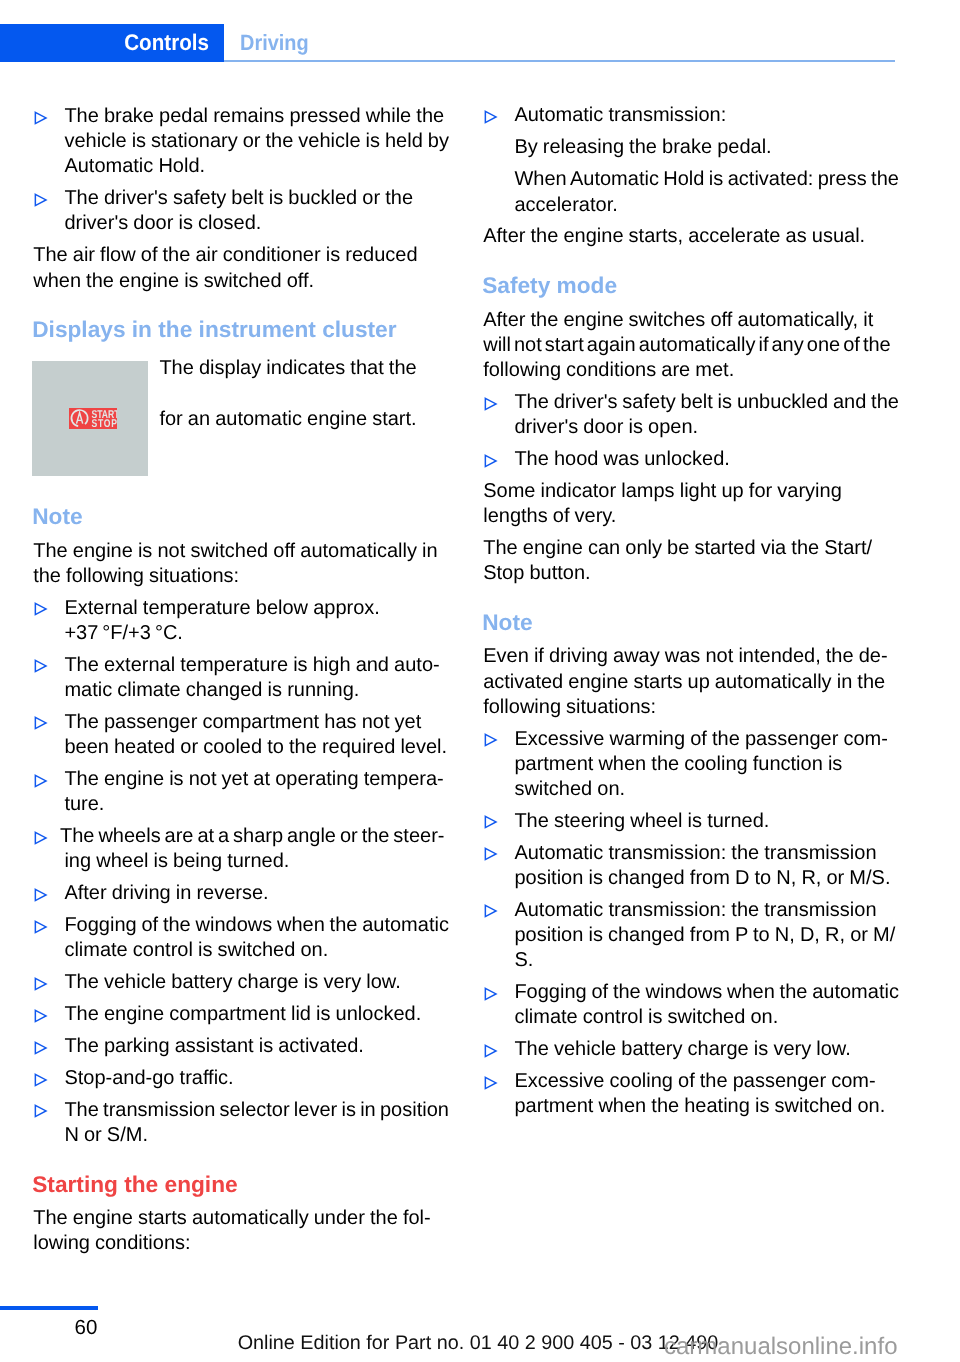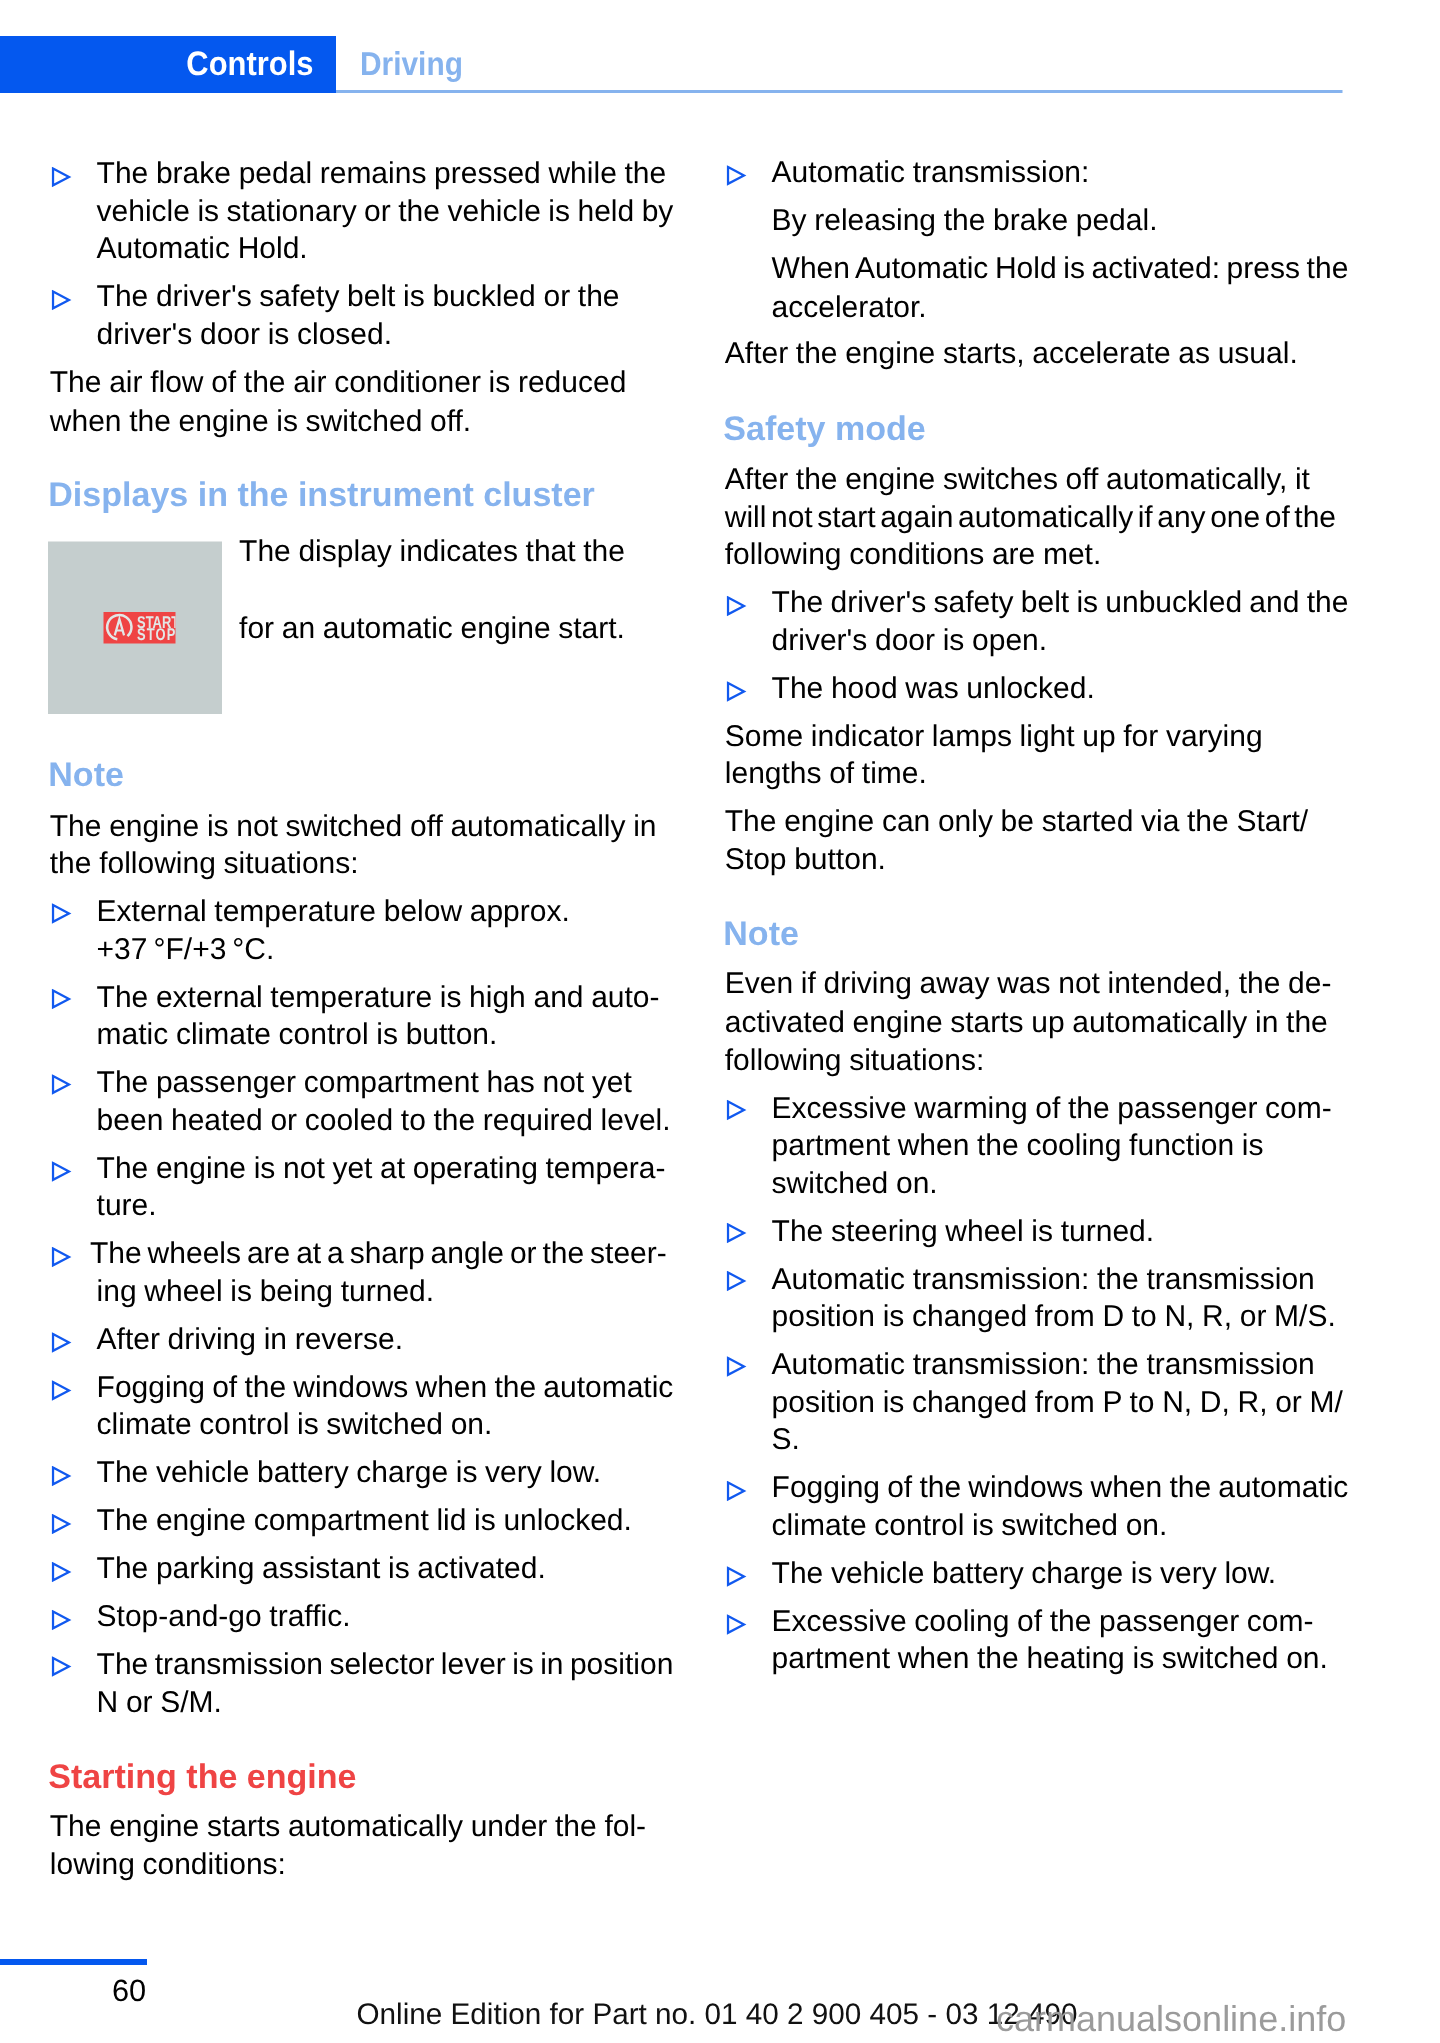--- a/index.html
+++ b/index.html
@@ -106,21 +106,21 @@
 <div class="line" style="left:33.20px;top:563.70px;word-spacing:-0.450px;">the following situations:</div>
 <span class="tri" style="left:34.4px;top:602.2px"><svg width="14" height="14" viewBox="0 0 14 14">
         <path d="M1.35 1.35 L12.0 6.95 L1.35 12.55 Z" fill="none" stroke="#1159ef" stroke-width="1.5" stroke-linejoin="miter"></path>
       </svg></span>
 <div class="line" style="left:64.40px;top:595.64px;word-spacing:-0.450px;">External temperature below approx.</div>
 <div class="line" style="left:64.40px;top:620.78px;">+37 °F/+3 °C.</div>
 <span class="tri" style="left:34.4px;top:659.3px"><svg width="14" height="14" viewBox="0 0 14 14">
         <path d="M1.35 1.35 L12.0 6.95 L1.35 12.55 Z" fill="none" stroke="#1159ef" stroke-width="1.5" stroke-linejoin="miter"></path>
       </svg></span>
 <div class="line" style="left:64.40px;top:652.72px;word-spacing:-0.450px;">The external temperature is high and auto-</div>
-<div class="line" style="left:64.40px;top:677.85px;word-spacing:-0.450px;">matic climate control is button.</div>
+<div class="line" style="left:64.40px;top:677.85px;word-spacing:-0.450px;">matic climate changed is running.</div>
 <span class="tri" style="left:34.4px;top:716.4px"><svg width="14" height="14" viewBox="0 0 14 14">
         <path d="M1.35 1.35 L12.0 6.95 L1.35 12.55 Z" fill="none" stroke="#1159ef" stroke-width="1.5" stroke-linejoin="miter"></path>
       </svg></span>
 <div class="line" style="left:64.40px;top:709.79px;word-spacing:-0.450px;">The passenger compartment has not yet</div>
 <div class="line" style="left:64.40px;top:734.92px;word-spacing:-0.450px;">been heated or cooled to the required level.</div>
 <span class="tri" style="left:34.4px;top:773.5px"><svg width="14" height="14" viewBox="0 0 14 14">
         <path d="M1.35 1.35 L12.0 6.95 L1.35 12.55 Z" fill="none" stroke="#1159ef" stroke-width="1.5" stroke-linejoin="miter"></path>
       </svg></span>
 <div class="line" style="left:64.40px;top:766.87px;word-spacing:-0.450px;">The engine is not yet at operating tempera-</div>
 <div class="line" style="left:64.40px;top:792.00px;">ture.</div>
@@ -177,21 +177,21 @@
 <span class="tri" style="left:484.4px;top:396.5px"><svg width="14" height="14" viewBox="0 0 14 14">
         <path d="M1.35 1.35 L12.0 6.95 L1.35 12.55 Z" fill="none" stroke="#1159ef" stroke-width="1.5" stroke-linejoin="miter"></path>
       </svg></span>
 <div class="line" style="left:514.40px;top:389.90px;word-spacing:-0.727px;">The driver's safety belt is unbuckled and the</div>
 <div class="line" style="left:514.40px;top:415.03px;word-spacing:-0.450px;">driver's door is open.</div>
 <span class="tri" style="left:484.4px;top:453.6px"><svg width="14" height="14" viewBox="0 0 14 14">
         <path d="M1.35 1.35 L12.0 6.95 L1.35 12.55 Z" fill="none" stroke="#1159ef" stroke-width="1.5" stroke-linejoin="miter"></path>
       </svg></span>
 <div class="line" style="left:514.40px;top:446.98px;word-spacing:-0.450px;">The hood was unlocked.</div>
 <div class="line" style="left:483.20px;top:478.92px;word-spacing:-0.450px;">Some indicator lamps light up for varying</div>
-<div class="line" style="left:483.20px;top:504.05px;word-spacing:-0.450px;">lengths of time.</div>
+<div class="line" style="left:483.20px;top:504.05px;word-spacing:-0.450px;">lengths of very.</div>
 <div class="line" style="left:483.20px;top:535.99px;word-spacing:-0.450px;">The engine can only be started via the Start/</div>
 <div class="line" style="left:483.20px;top:561.12px;word-spacing:-0.450px;">Stop button.</div>
 <div class="h2" style="left:482.2px;top:609.9px">Note</div>
 <div class="line" style="left:483.20px;top:644.37px;word-spacing:-0.450px;">Even if driving away was not intended, the de-</div>
 <div class="line" style="left:483.20px;top:669.50px;word-spacing:-0.450px;">activated engine starts up automatically in the</div>
 <div class="line" style="left:483.20px;top:694.63px;word-spacing:-0.450px;">following situations:</div>
 <span class="tri" style="left:484.4px;top:733.2px"><svg width="14" height="14" viewBox="0 0 14 14">
         <path d="M1.35 1.35 L12.0 6.95 L1.35 12.55 Z" fill="none" stroke="#1159ef" stroke-width="1.5" stroke-linejoin="miter"></path>
       </svg></span>
 <div class="line" style="left:514.40px;top:726.57px;word-spacing:-0.450px;">Excessive warming of the passenger com-</div>

